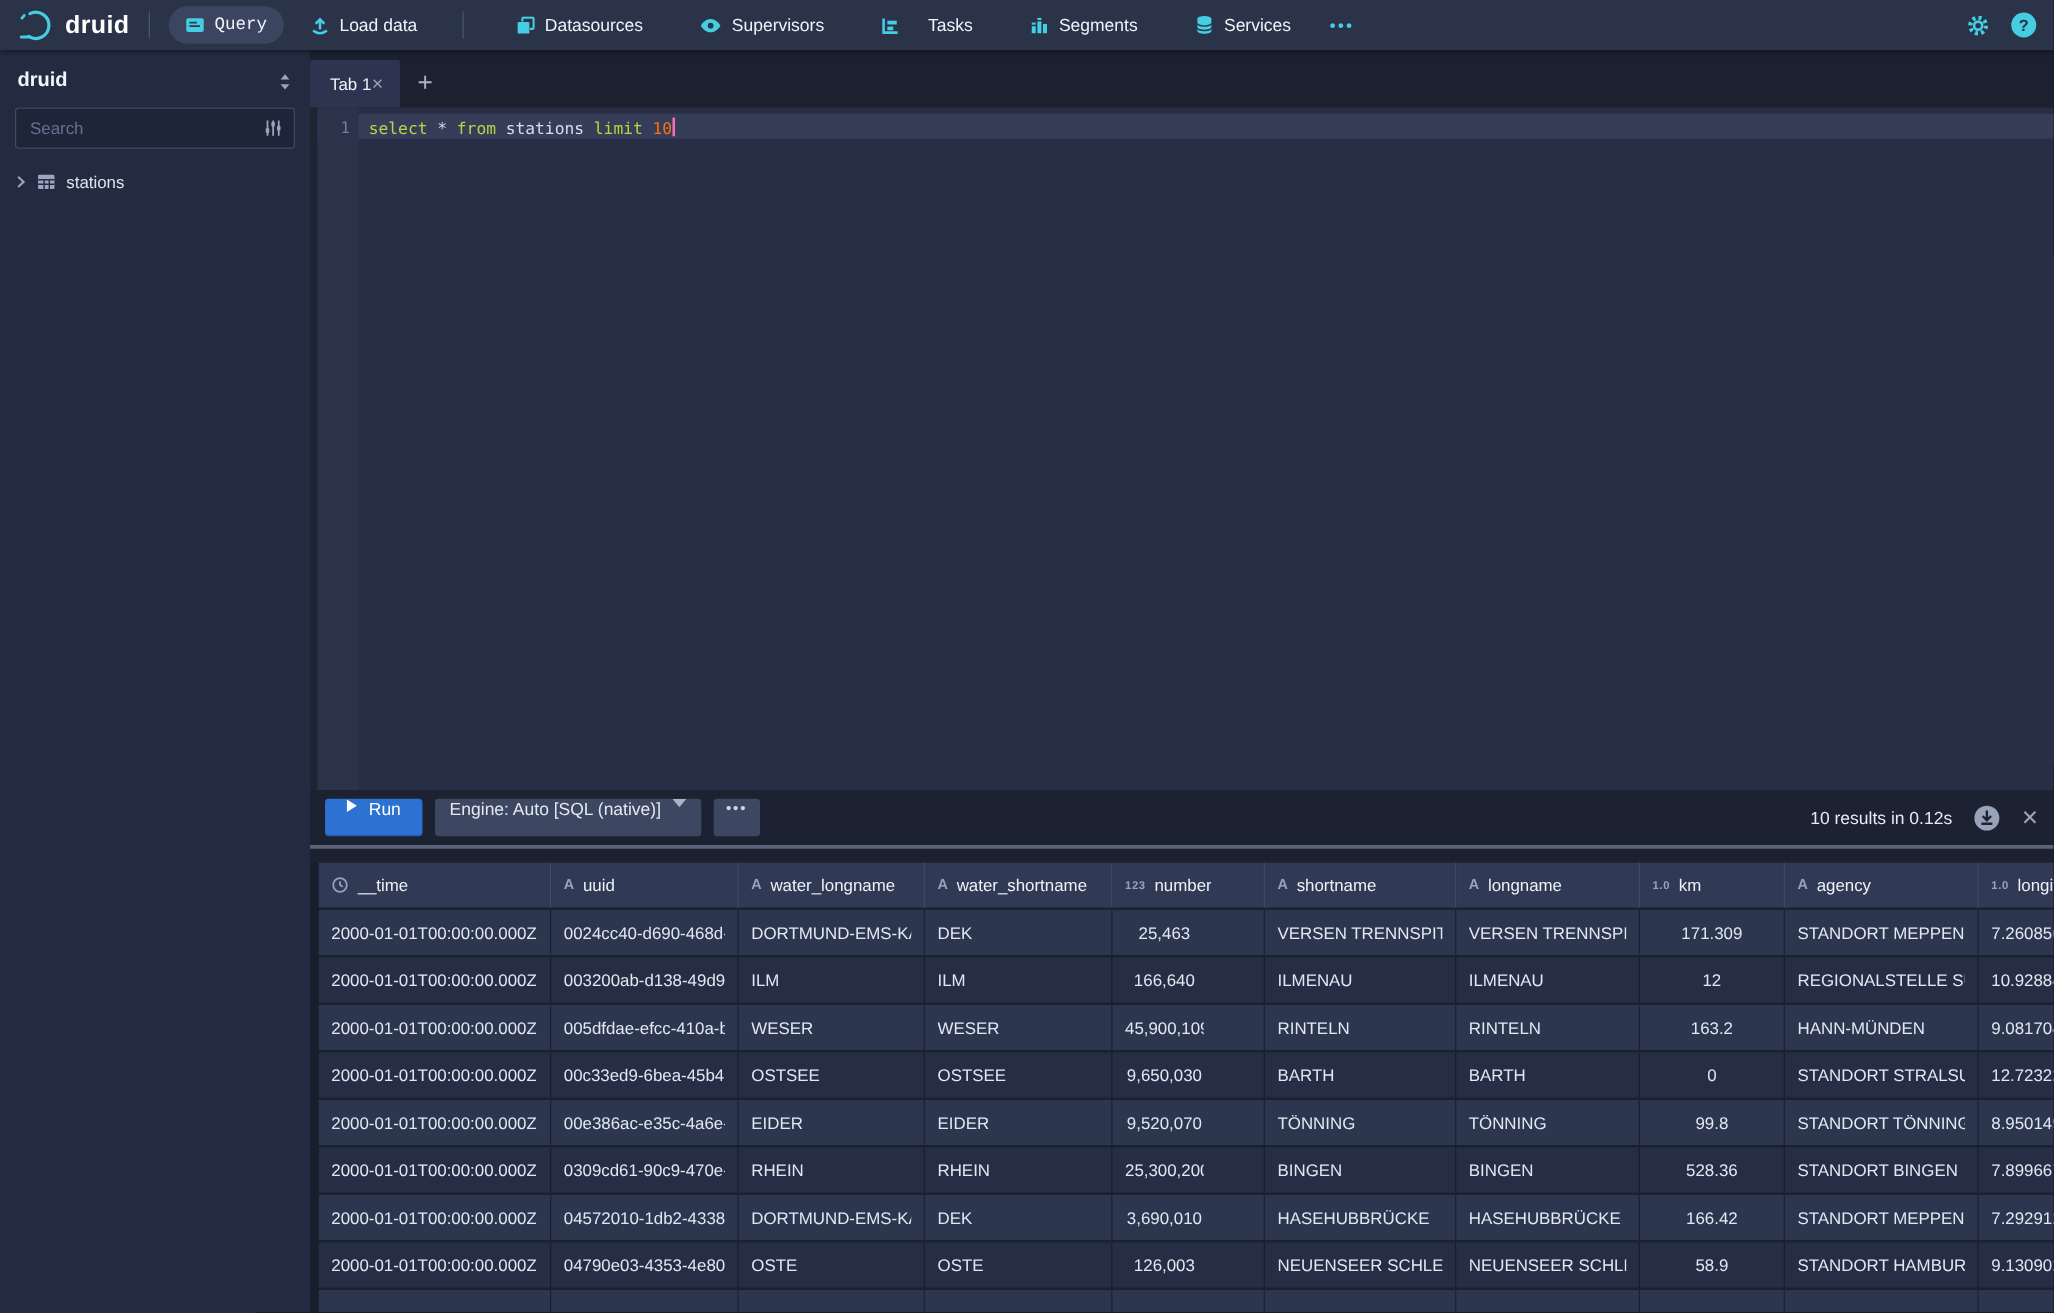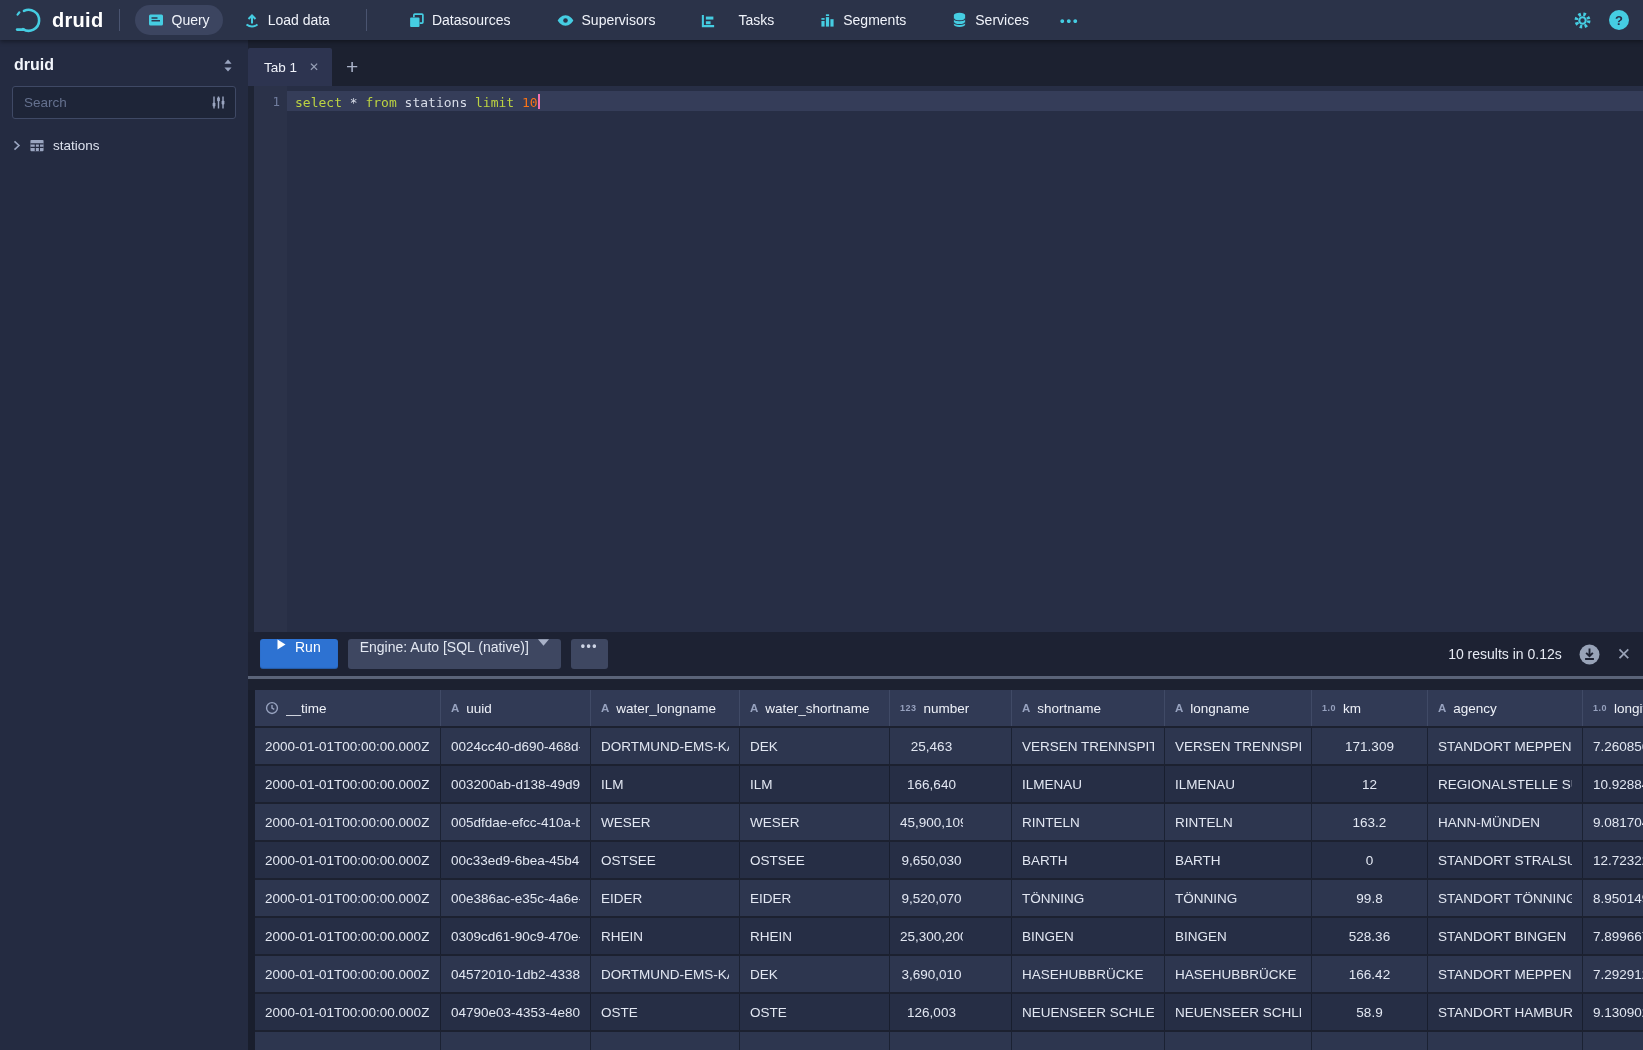--- a/index.html
+++ b/index.html
@@ -8,42 +8,42 @@
   svg{display:block;}
 
   
   .navbar{position:absolute;top:0;left:0;right:0;height:40px;background:#2b3349;
           display:flex;align-items:center;box-shadow:0 2px 4px rgba(0,0,0,.35);z-index:5;}
   .brand{display:flex;align-items:center;gap:8px;padding-left:13px;}
   .brand-name{font-size:20px;font-weight:600;letter-spacing:.3px;color:#fff;}
   .nav-divider{width:1px;height:22px;background:#4a5470;margin:0 15px;}
   .nav-item{display:flex;align-items:center;gap:8px;font-size:14px;color:#f0f3fa;
             height:30px;padding:0 13px;border-radius:15px;margin-right:8px;cursor:pointer;white-space:nowrap;}
-  .nav-item.active{background:#3c4560;}
+  .nav-item.active{background:#3c4560;font-family:Liberation Mono, monospace;}
   .nav-more{color:#45cde2;font-size:13px;font-weight:bold;letter-spacing:2px;padding:0 10px;cursor:pointer;}
   .nav-right{margin-left:auto;display:flex;align-items:center;gap:17px;padding-right:14px;}
   .help-circle{width:20px;height:20px;border-radius:50%;background:#45cde2;color:#273049;
                font-size:13px;font-weight:bold;display:flex;align-items:center;justify-content:center;}
 
   
   .sidebar{position:absolute;top:40px;left:0;width:248px;bottom:0;background:#242b41;}
   .schema-row{display:flex;align-items:center;justify-content:space-between;padding:16px 14px 12px 14px;}
   .schema-name{font-size:16px;font-weight:bold;color:#f2f5fb;}
   .search-box{margin:0 12px;height:31px;border:1px solid #3f4965;border-radius:3px;background:rgba(13,18,30,.25);
               display:flex;align-items:center;padding:0 9px;gap:6px;}
   .search-box input{flex:1;background:transparent;border:none;outline:none;color:#dfe4f0;
                     font-size:13.5px;font-family:"Liberation Sans",sans-serif;min-width:0;}
   .search-box input::placeholder{color:#65718f;}
   .tree{margin-top:12px;}
   .tree-item{display:flex;align-items:center;gap:8px;padding:7px 8px 7px 12px;font-size:13.5px;color:#dde2ee;cursor:pointer;}
 
   
   .main{position:absolute;top:40px;left:248px;right:0;bottom:0;}
   .tabbar{position:absolute;top:8px;left:0;right:0;height:38px;display:flex;align-items:stretch;}
-  .tab{display:flex;align-items:center;gap:12px;padding:0 13px 0 16px;background:#2d3450;
+  .tab{display:flex;align-items:center;gap:0;padding:0 13px 0 16px;background:#2d3450;
        font-size:13.5px;color:#f0f3fa;border-radius:2px 2px 0 0;cursor:pointer;}
   .tab-close{color:#97a0b6;font-size:12px;cursor:pointer;}
   .tab-add{width:40px;display:flex;align-items:center;justify-content:center;color:#aab3c9;
            font-size:21px;font-weight:300;cursor:pointer;}
 
   .editor{position:absolute;top:46px;left:0;right:0;height:546px;background:#272e45;}
   .editor-strip{position:absolute;left:0;top:0;bottom:0;width:6px;background:#1e2434;}
   .gutter{position:absolute;left:6px;top:0;bottom:0;width:33px;background:#2b3249;}
   .active-line{position:absolute;left:6px;right:0;top:5px;height:20px;background:#353d59;}
   .gutter-num{position:absolute;left:6px;top:8px;width:26px;text-align:right;color:#717d9e;

